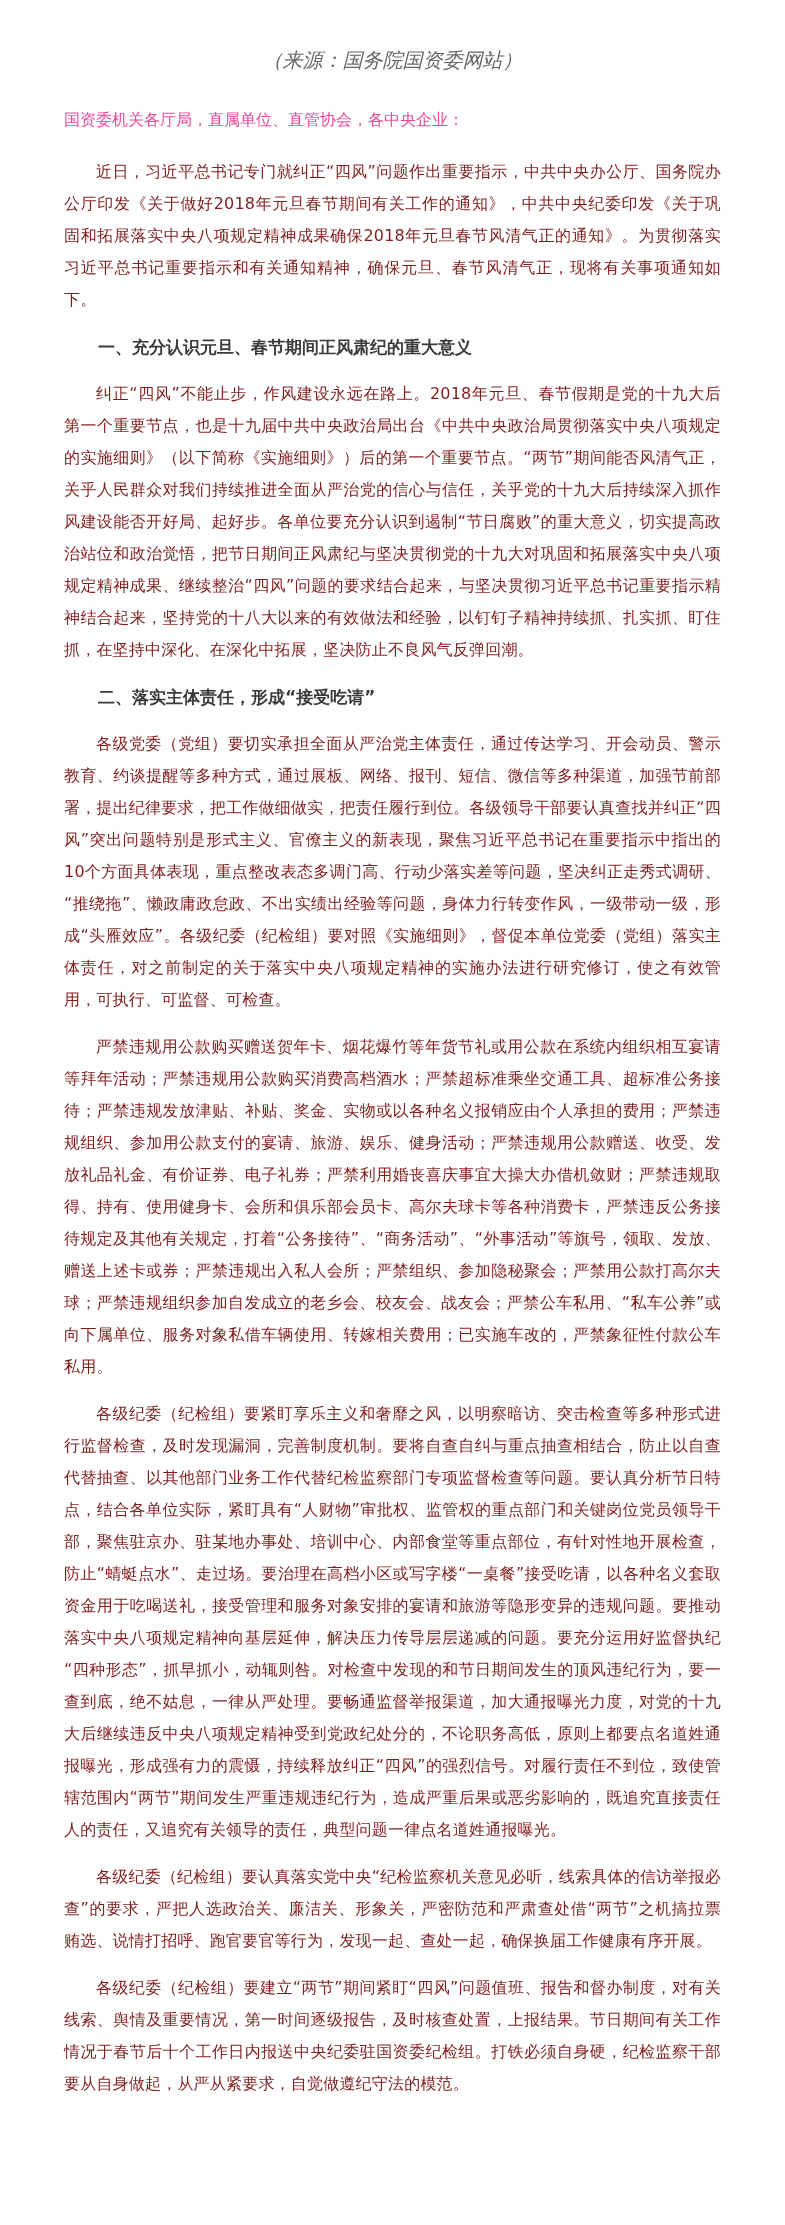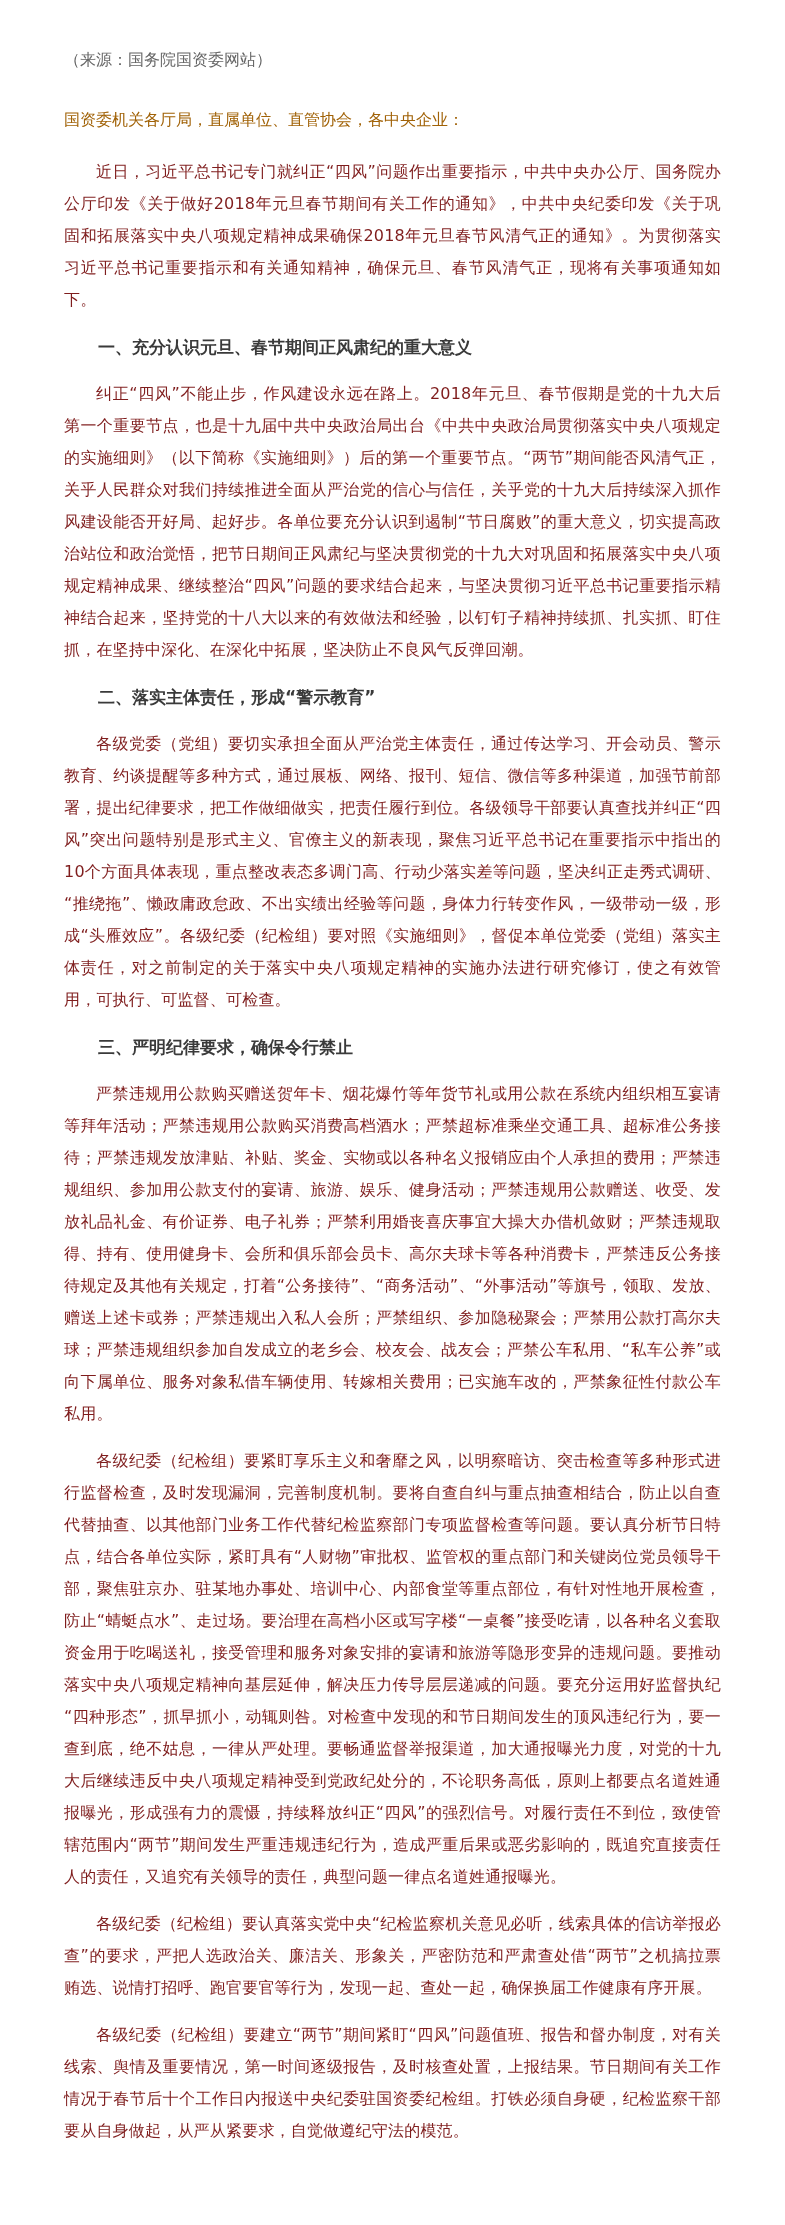--- a/index.html
+++ b/index.html
@@ -12,30 +12,31 @@
   }
   .page {
     width: 785px;
     min-height: 2225px;
     box-sizing: border-box;
     margin: 0 auto;
     background: #ffffff;
     padding: 36px 64px 56px 64px;
   }
   .source-line {
-    text-align: left;
-    font-size: 16px;
+    text-align: center;
+    font-size: 20px;
     line-height: 32px;
     color: #666666;
     margin: 8px 0 28px 0;
+    font-style: italic;
   }
   .salutation {
     font-size: 16px;
     line-height: 32px;
-    color: #a16207;
+    color: #ec4899;
     margin: 0 0 20px 0;
     text-align: justify;
   }
   p.body-para {
     font-size: 16px;
     line-height: 32px;
     color: #7f1d1d;
     margin: 15px 0;
     text-indent: 2em;
     text-align: justify;
@@ -57,24 +58,23 @@
 
   <div class="source-line">（来源：国务院国资委网站）</div>
 
   <div class="salutation">国资委机关各厅局，直属单位、直管协会，各中央企业：</div>
 
   <p class="body-para">近日，习近平总书记专门就纠正“四风”问题作出重要指示，中共中央办公厅、国务院办公厅印发《关于做好2018年元旦春节期间有关工作的通知》，中共中央纪委印发《关于巩固和拓展落实中央八项规定精神成果确保2018年元旦春节风清气正的通知》。为贯彻落实习近平总书记重要指示和有关通知精神，确保元旦、春节风清气正，现将有关事项通知如下。</p>
 
   <h3 class="section-heading">一、充分认识元旦、春节期间正风肃纪的重大意义</h3>
   <p class="body-para">纠正“四风”不能止步，作风建设永远在路上。2018年元旦、春节假期是党的十九大后第一个重要节点，也是十九届中共中央政治局出台《中共中央政治局贯彻落实中央八项规定的实施细则》（以下简称《实施细则》）后的第一个重要节点。“两节”期间能否风清气正，关乎人民群众对我们持续推进全面从严治党的信心与信任，关乎党的十九大后持续深入抓作风建设能否开好局、起好步。各单位要充分认识到遏制“节日腐败”的重大意义，切实提高政治站位和政治觉悟，把节日期间正风肃纪与坚决贯彻党的十九大对巩固和拓展落实中央八项规定精神成果、继续整治“四风”问题的要求结合起来，与坚决贯彻习近平总书记重要指示精神结合起来，坚持党的十八大以来的有效做法和经验，以钉钉子精神持续抓、扎实抓、盯住抓，在坚持中深化、在深化中拓展，坚决防止不良风气反弹回潮。</p>
 
-  <h3 class="section-heading">二、落实主体责任，形成“警示教育”</h3>
+  <h3 class="section-heading">二、落实主体责任，形成“接受吃请”</h3>
   <p class="body-para">各级党委（党组）要切实承担全面从严治党主体责任，通过传达学习、开会动员、警示教育、约谈提醒等多种方式，通过展板、网络、报刊、短信、微信等多种渠道，加强节前部署，提出纪律要求，把工作做细做实，把责任履行到位。各级领导干部要认真查找并纠正“四风”突出问题特别是形式主义、官僚主义的新表现，聚焦习近平总书记在重要指示中指出的10个方面具体表现，重点整改表态多调门高、行动少落实差等问题，坚决纠正走秀式调研、“推绕拖”、懒政庸政怠政、不出实绩出经验等问题，身体力行转变作风，一级带动一级，形成“头雁效应”。各级纪委（纪检组）要对照《实施细则》，督促本单位党委（党组）落实主体责任，对之前制定的关于落实中央八项规定精神的实施办法进行研究修订，使之有效管用，可执行、可监督、可检查。</p>
 
-  <h3 class="section-heading">三、严明纪律要求，确保令行禁止</h3>
   <p class="body-para">严禁违规用公款购买赠送贺年卡、烟花爆竹等年货节礼或用公款在系统内组织相互宴请等拜年活动；严禁违规用公款购买消费高档酒水；严禁超标准乘坐交通工具、超标准公务接待；严禁违规发放津贴、补贴、奖金、实物或以各种名义报销应由个人承担的费用；严禁违规组织、参加用公款支付的宴请、旅游、娱乐、健身活动；严禁违规用公款赠送、收受、发放礼品礼金、有价证券、电子礼券；严禁利用婚丧喜庆事宜大操大办借机敛财；严禁违规取得、持有、使用健身卡、会所和俱乐部会员卡、高尔夫球卡等各种消费卡，严禁违反公务接待规定及其他有关规定，打着“公务接待”、“商务活动”、“外事活动”等旗号，领取、发放、赠送上述卡或券；严禁违规出入私人会所；严禁组织、参加隐秘聚会；严禁用公款打高尔夫球；严禁违规组织参加自发成立的老乡会、校友会、战友会；严禁公车私用、“私车公养”或向下属单位、服务对象私借车辆使用、转嫁相关费用；已实施车改的，严禁象征性付款公车私用。</p>
 
   <p class="body-para">各级纪委（纪检组）要紧盯享乐主义和奢靡之风，以明察暗访、突击检查等多种形式进行监督检查，及时发现漏洞，完善制度机制。要将自查自纠与重点抽查相结合，防止以自查代替抽查、以其他部门业务工作代替纪检监察部门专项监督检查等问题。要认真分析节日特点，结合各单位实际，紧盯具有“人财物”审批权、监管权的重点部门和关键岗位党员领导干部，聚焦驻京办、驻某地办事处、培训中心、内部食堂等重点部位，有针对性地开展检查，防止“蜻蜓点水”、走过场。要治理在高档小区或写字楼“一桌餐”接受吃请，以各种名义套取资金用于吃喝送礼，接受管理和服务对象安排的宴请和旅游等隐形变异的违规问题。要推动落实中央八项规定精神向基层延伸，解决压力传导层层递减的问题。要充分运用好监督执纪“四种形态”，抓早抓小，动辄则咎。对检查中发现的和节日期间发生的顶风违纪行为，要一查到底，绝不姑息，一律从严处理。要畅通监督举报渠道，加大通报曝光力度，对党的十九大后继续违反中央八项规定精神受到党政纪处分的，不论职务高低，原则上都要点名道姓通报曝光，形成强有力的震慑，持续释放纠正“四风”的强烈信号。对履行责任不到位，致使管辖范围内“两节”期间发生严重违规违纪行为，造成严重后果或恶劣影响的，既追究直接责任人的责任，又追究有关领导的责任，典型问题一律点名道姓通报曝光。</p>
 
   <p class="body-para">各级纪委（纪检组）要认真落实党中央“纪检监察机关意见必听，线索具体的信访举报必查”的要求，严把人选政治关、廉洁关、形象关，严密防范和严肃查处借“两节”之机搞拉票贿选、说情打招呼、跑官要官等行为，发现一起、查处一起，确保换届工作健康有序开展。</p>
   <p class="body-para">各级纪委（纪检组）要建立“两节”期间紧盯“四风”问题值班、报告和督办制度，对有关线索、舆情及重要情况，第一时间逐级报告，及时核查处置，上报结果。节日期间有关工作情况于春节后十个工作日内报送中央纪委驻国资委纪检组。打铁必须自身硬，纪检监察干部要从自身做起，从严从紧要求，自觉做遵纪守法的模范。</p>
 
 </div>
 
 </body></html>

